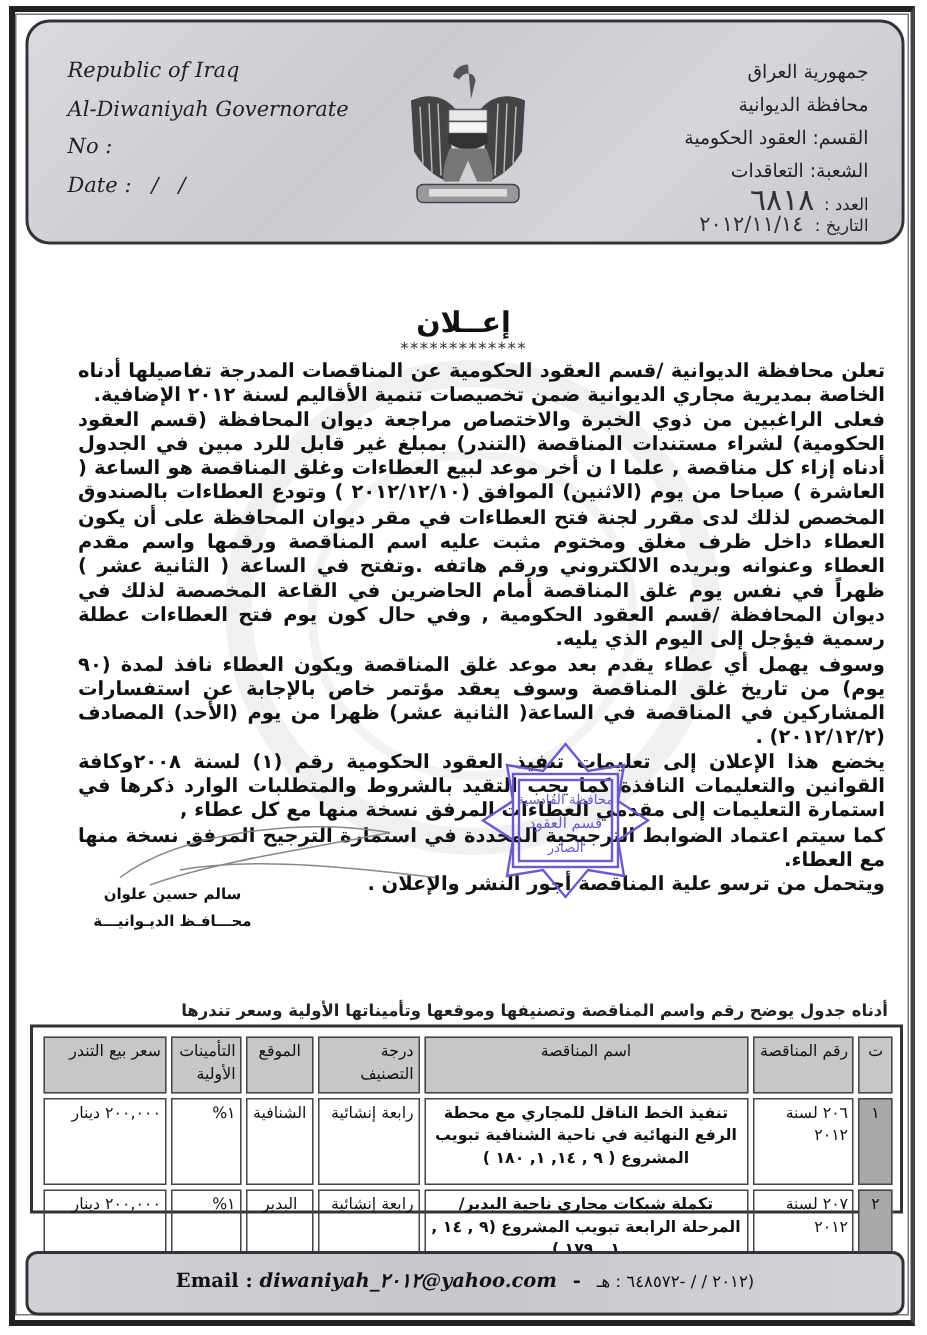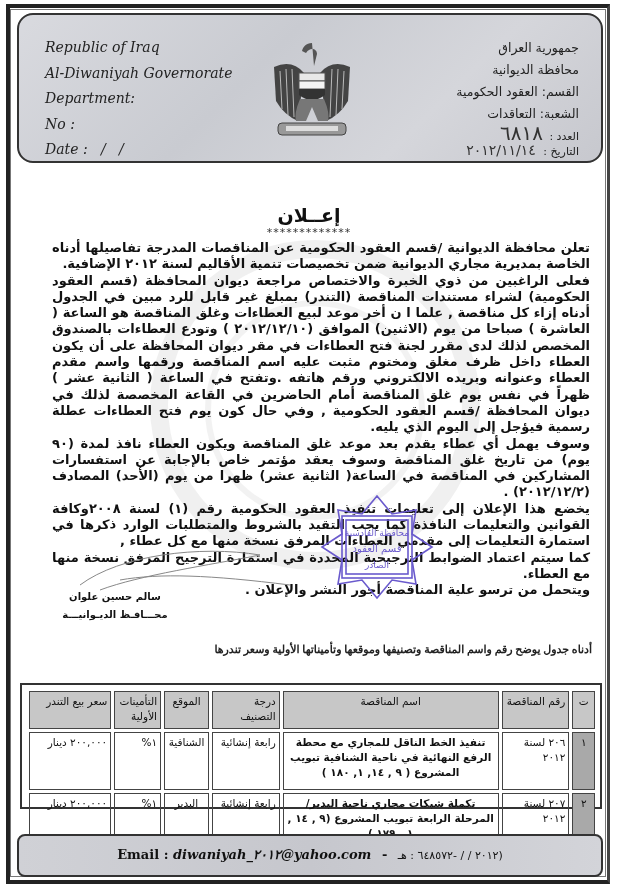--- a/index.html
+++ b/index.html
@@ -69,22 +69,22 @@
   
   .stamp { position: absolute; left: 318px; top: 492px; width: 118px; height: 110px; }
 
   .signature-scrawl { position: absolute; left: 60px; top: 545px; width: 240px; height: 50px; }
   .signer {
     position: absolute; left: 60px; top: 588px; width: 110px; direction: rtl; text-align: center;
     font-size: 10px; font-weight: bold; line-height: 18px;
   }
 
   .table-caption {
-    position: absolute; right: 26px; top: 643px; direction: rtl;
-    font-size: 11px; font-weight: bold; color: #222; font-family: Liberation Serif, serif;
+    position: absolute; right: 26px; top: 667px; direction: rtl;
+    font-size: 11px; font-weight: bold; color: #222;
   }
 
   
   .tender-table-wrap {
     position: absolute; left: 20px; top: 683px; width: 582px; height: 126px;
     border: 2px solid #333; background: #fff;
   }
   .tender-table {
     position: absolute; left: 4px; top: 3px; width: 572px; border-collapse: separate;
     border-spacing: 3px; direction: rtl; font-size: 10.5px;
@@ -119,21 +119,20 @@
 </head>
 <body>
 
 <div class="page-frame"></div>
 <div class="page-frame-inner"></div>
 
 <div class="header-banner">
   <div class="header-left">
     <div>Republic of Iraq</div>
     <div>Al-Diwaniyah Governorate</div>
-    <div>Department:</div>
     <div>No :</div>
     <div style="white-space:pre">Date :   /   /</div>
   </div>
 
   <svg class="emblem" viewBox="0 0 96 108" style="left:245px;top:22px;">
     <path d="M48 6 c-6 0 -9 4 -10 8 l4 2 c2 -3 4 -4 6 -4 c3 0 5 2 5 5 l-3 12 z" fill="#555"></path>
     <path d="M10 30 q18 -8 30 6 l-6 48 q-14 -6 -22 -20 z" fill="#444"></path>
     <path d="M86 30 q-18 -8 -30 6 l6 48 q14 -6 22 -20 z" fill="#444"></path>
     <g stroke="#bbb" stroke-width="1">
       <line x1="16" y1="34" x2="18" y2="72"></line>

